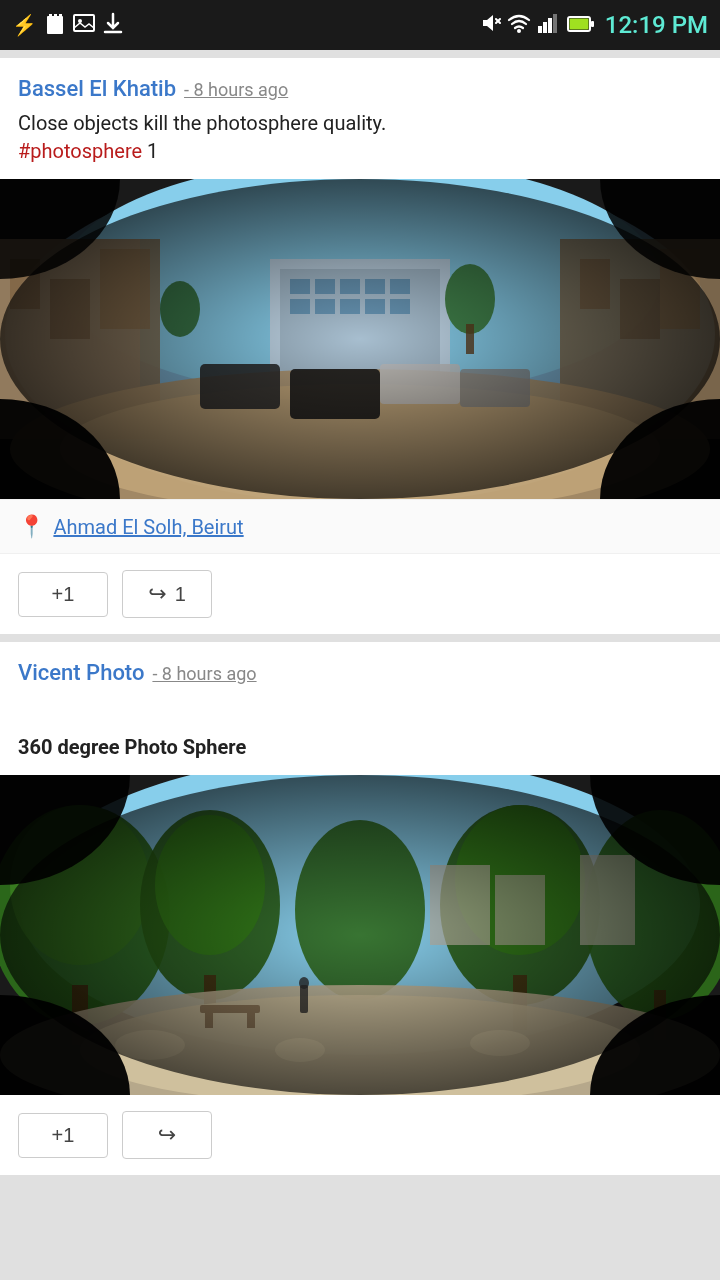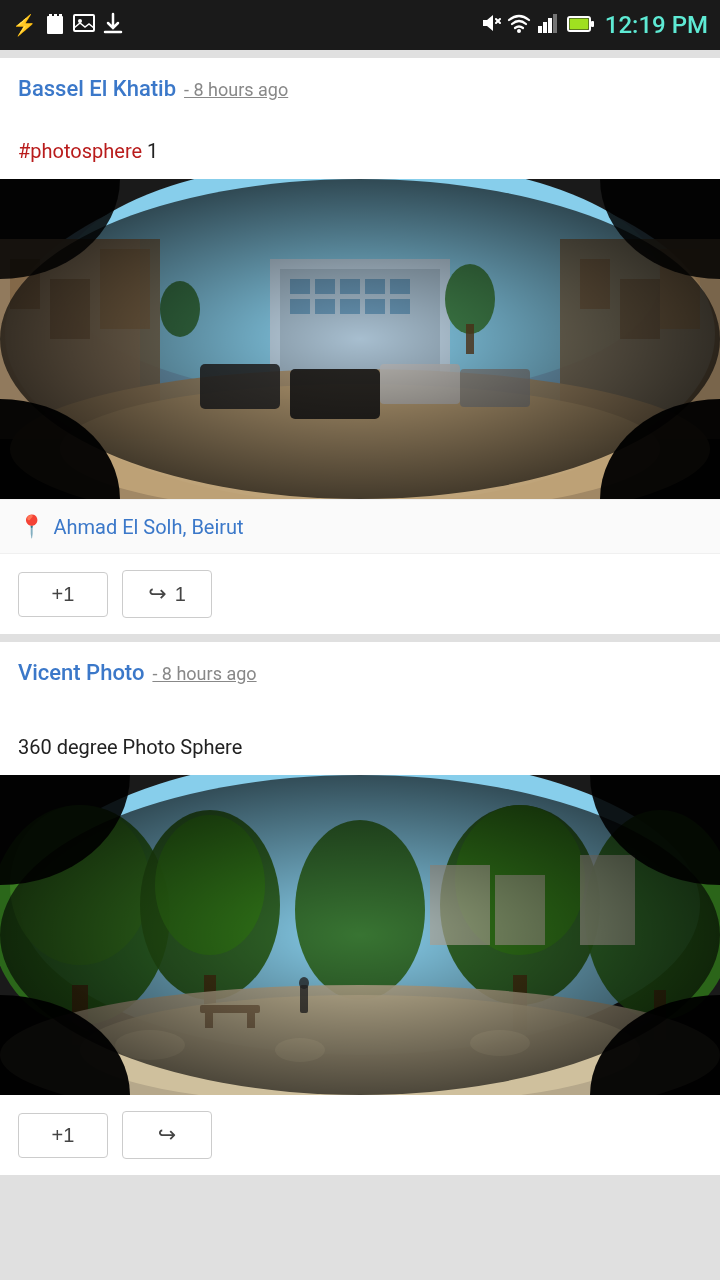--- a/index.html
+++ b/index.html
@@ -88,21 +88,21 @@
     }
 
     .post-text {
       color: #222;
       font-size: 20px;
       line-height: 1.4;
       margin-bottom: 4px;
     }
 
     .post-text-bold {
-      font-weight: normal;
+      font-weight: bold;
       margin-top: 48px;
     }
 
     .post-hashtag {
       color: #b91c1c;
       font-size: 20px;
       text-align: center;
     }
 
     .post-image {
@@ -125,20 +125,21 @@
 
     .location-pin {
       color: #e53935;
       font-size: 22px;
       margin-right: 8px;
     }
 
     .location-text {
       color: #3b78c9;
       font-size: 20px;
+      text-decoration: underline;
     }
 
     
     .post-actions {
       display: flex;
       align-items: center;
       padding: 16px 18px;
       gap: 14px;
     }
 
@@ -252,20 +253,21 @@
 <div class="feed">
 
   <div class="post-card">
 
     <div class="post-header">
       <div class="post-author-line">
         <span class="post-author">Bassel El Khatib</span>
         <span class="post-time">- 8 hours ago</span>
       </div>
       <div class="post-text">
+        <span>Close objects kill the photosphere quality.</span>
         <br>
         <span class="post-hashtag">#photosphere</span>
         <span>1</span>
       </div>
     </div>
 
     <div class="post-image">
       <svg class="scene-svg" viewBox="0 0 720 320" xmlns="http://www.w3.org/2000/svg">
 
         <defs>

